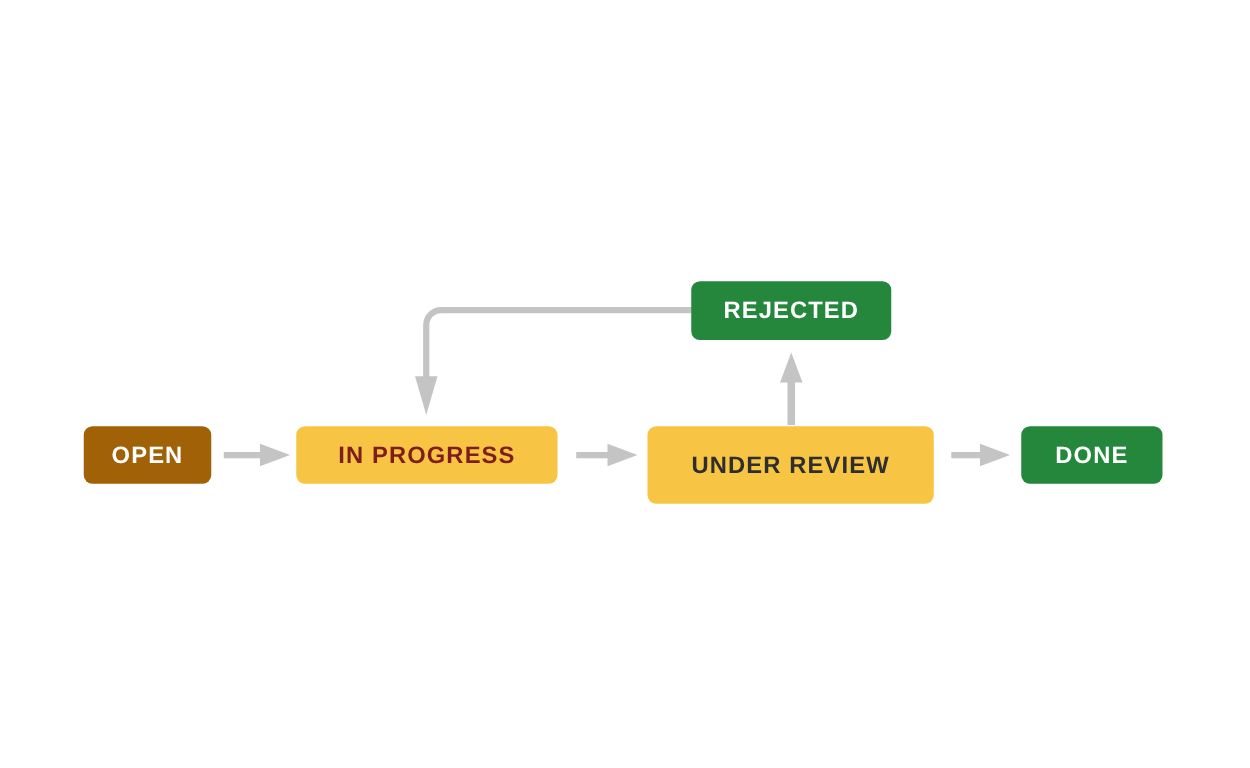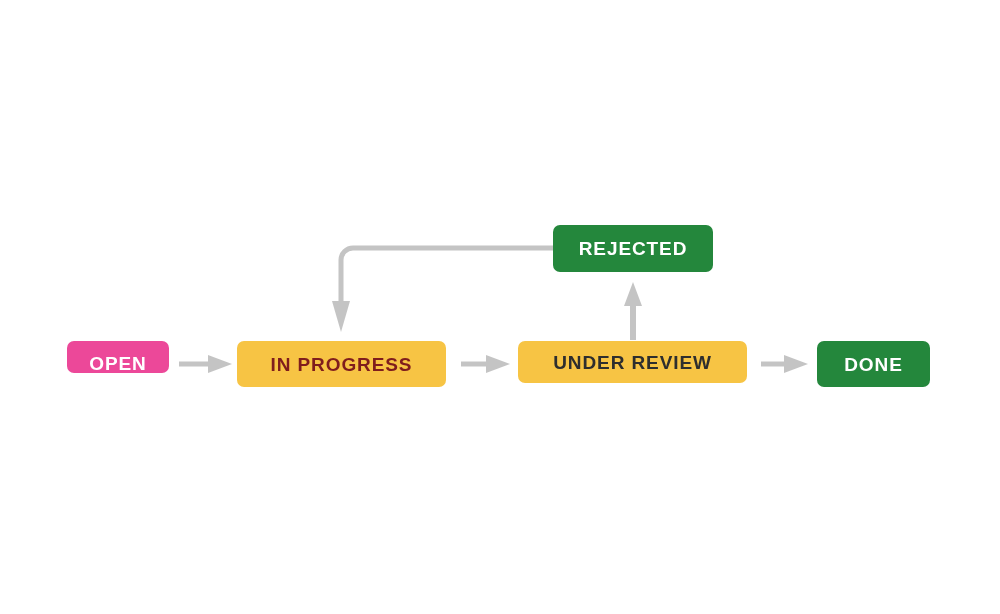--- a/index.html
+++ b/index.html
@@ -38,25 +38,25 @@
     font-weight: bold;
     line-height: 1;
     user-select: none;
   }
   .node-label {
     display: block;
     white-space: nowrap;
   }
 
   
-  #node-open        { left: 67px;  top: 341px; width: 102px; height: 32px;
-                      background: #ec4899; color: #ffffff; font-size: 19px; align-items: flex-end; }
+  #node-open        { left: 67px;  top: 341px; width: 102px; height: 46px;
+                      background: #a16207; color: #ffffff; font-size: 19px; }
   #node-in-progress { left: 237px; top: 341px; width: 209px; height: 46px;
                       background: #F7C444; color: #7f1d1d; font-size: 19px; }
-  #node-under-review{ left: 518px; top: 341px; width: 229px; height: 42px;
+  #node-under-review{ left: 518px; top: 341px; width: 229px; height: 62px;
                       background: #F7C444; color: #2E2E2E; font-size: 19px; }
   #node-done        { left: 817px; top: 341px; width: 113px; height: 46px;
                       background: #24873C; color: #ffffff; font-size: 19px; }
   #node-rejected    { left: 553px; top: 225px; width: 160px; height: 47px;
                       background: #24873C; color: #ffffff; font-size: 19px; }
 </style>
 </head>
 <body>
 
 <div id="diagram-canvas">

